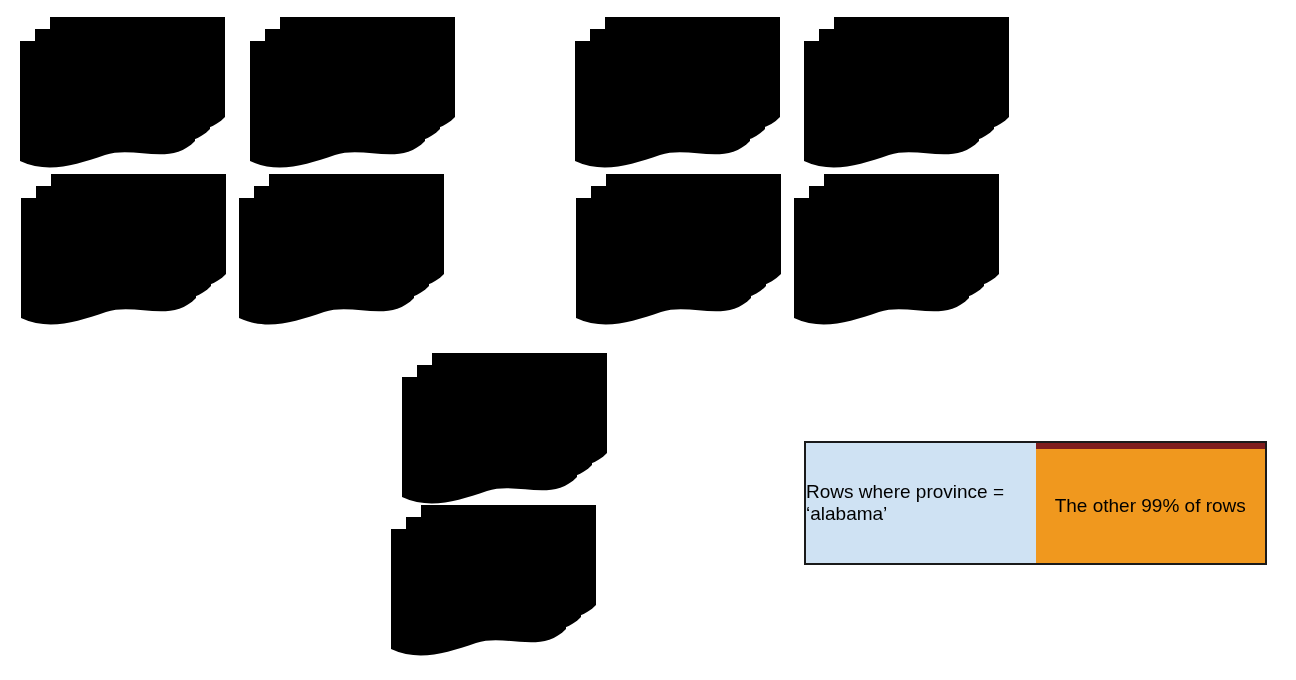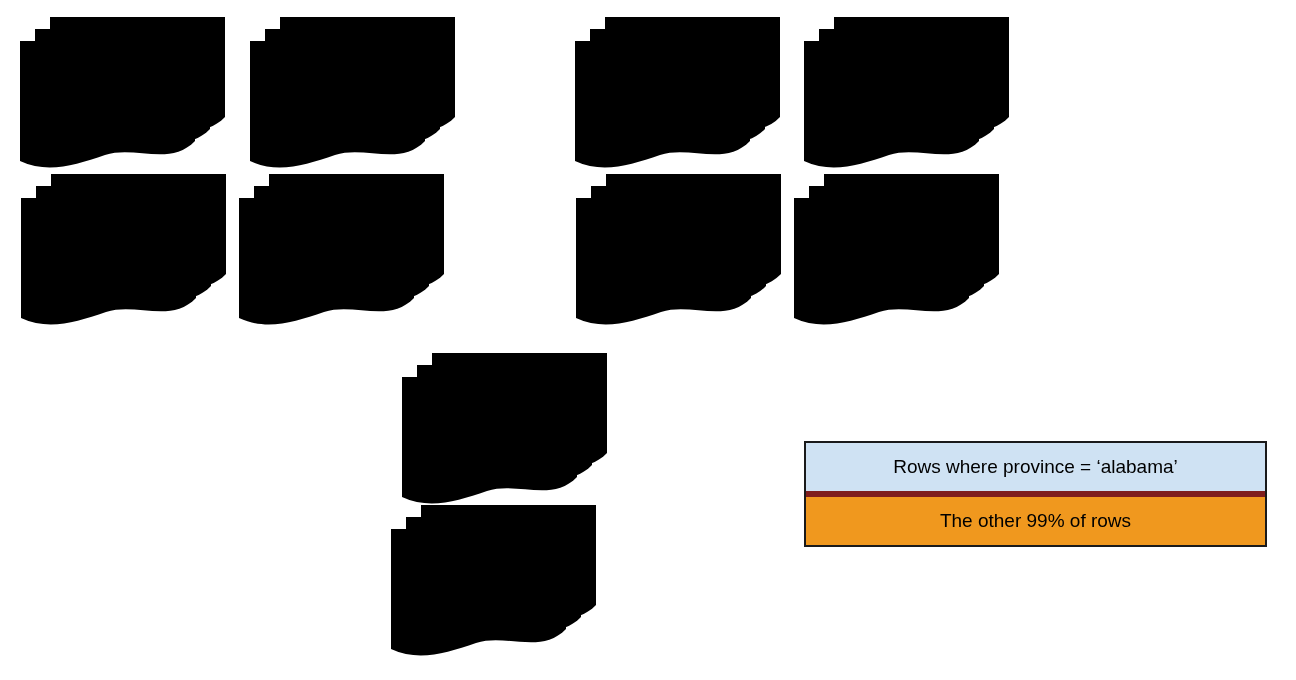--- a/index.html
+++ b/index.html
@@ -22,23 +22,23 @@
   .pos-eu-west-1{left:574px;top:16px;}
   .pos-eu-east-1{left:803px;top:16px;}
   .pos-us-west-2{left:20px;top:173px;}
   .pos-us-east-2{left:238px;top:173px;}
   .pos-eu-west-2{left:575px;top:173px;}
   .pos-eu-east-2{left:793px;top:173px;}
   .pos-ap-east-1{left:401px;top:352px;}
   .pos-ap-east-2{left:390px;top:504px;}
 
   .legend{
-    position:absolute;left:804px;top:441px;width:463px;height:106px;
+    position:absolute;left:804px;top:441px;width:463px;height:124px;
     border:2px solid #1a1a1a;box-sizing:border-box;
-    display:flex;flex-direction:column;
+    display:flex;
   }
   .legend-row{
     flex:1;display:flex;align-items:center;justify-content:center;
     font-size:19px;
   }
   .legend-row.blue{background:var(--blue,#cfe2f3);}
   .legend-row.orange{background:var(--orange,#f0981e);border-top:6px solid #7f1d1d;}
 </style>
 </head>
 <body style="--blue: #cfe2f3; --orange: #f0981e; --stroke: #000000;">

